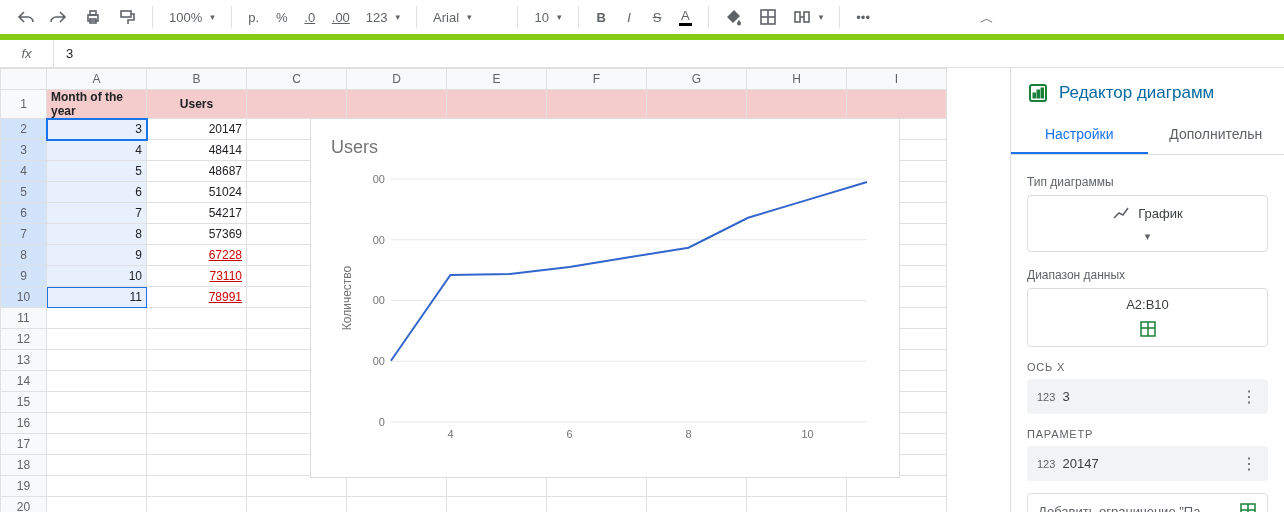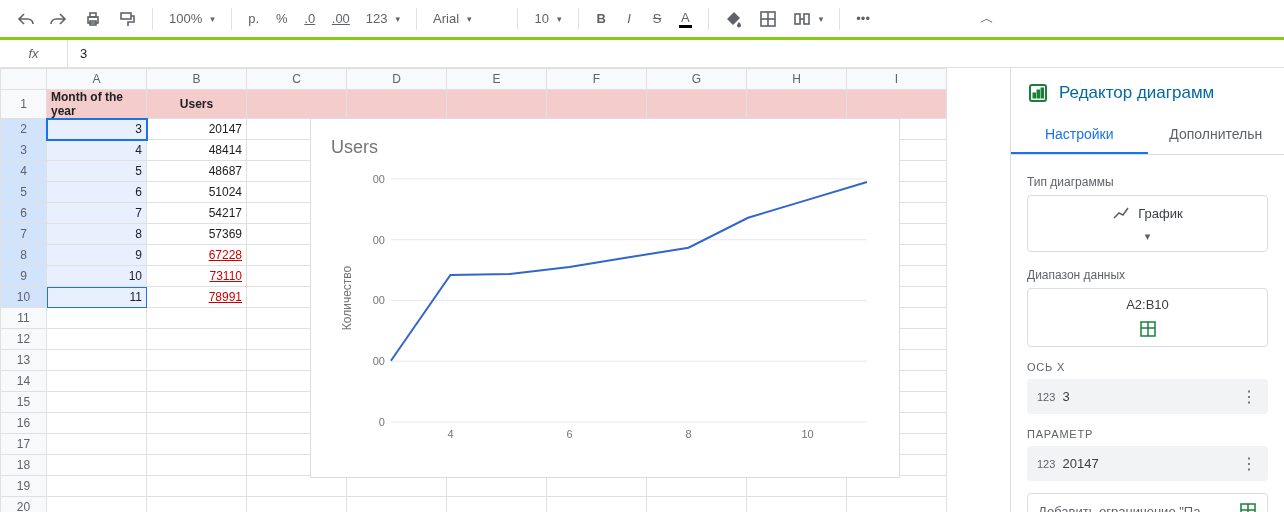--- a/index.html
+++ b/index.html
@@ -1,23 +1,23 @@
 <!DOCTYPE html>
 <html><head>
 <meta charset="utf-8">
 <style>
   * { box-sizing: border-box; margin: 0; padding: 0; }
   body { font-family: Arial, sans-serif; font-size: 13px; color: #202124; background:#fff; width:1284px; height:512px; overflow:hidden; position:relative;}
-  .toolbar { height:40px; display:flex; align-items:center; gap:4px; padding:0 10px; border-bottom:3px solid #84cc16; color:#5f6368;}
+  .toolbar { height:40px; display:flex; align-items:center; gap:4px; padding:0 10px; border-bottom:6px solid #84cc16; color:#5f6368;}
   .toolbar .sep { width:1px; height:22px; background:#e0e0e0; margin:0 6px;}
   .toolbar .tbtn { padding:4px 6px; border-radius:4px; display:flex; align-items:center; gap:4px; cursor:pointer; min-width:24px; justify-content:center;}
   .toolbar .drop::after{content:"▾"; font-size:9px; margin-left:4px; color:#5f6368;}
   .toolbar svg{width:18px;height:18px;stroke:#5f6368;fill:none;stroke-width:1.6;}
   .formula-bar{height:28px;display:flex;align-items:center;border-bottom:1px solid #e0e0e0;}
-  .fx-label{width:68px;text-align:center;font-style:italic;color:#5f6368;border-right:1px solid #e0e0e0;height:100%;display:flex;align-items:center;justify-content:center;}
+  .fx-label{width:54px;text-align:center;font-style:italic;color:#5f6368;border-right:1px solid #e0e0e0;height:100%;display:flex;align-items:center;justify-content:center;}
   .fx-value{padding-left:12px;font-size:13px;}
   .main{display:flex;height:444px;}
   .sheet-area{flex:1;position:relative;overflow:hidden;}
   .grid{position:absolute;left:0;top:0;border-collapse:collapse;}
   .grid th,.grid td{border:1px solid #e0e0e0;height:21px;font-size:12px;}
   .grid th{background:#f8f9fa;color:#5f6368;font-weight:normal;}
   .corner{width:46px;}
   .colh{width:100px;}
   .rowh{width:46px;background:#f8f9fa;text-align:center;color:#5f6368;}
   .grid td{padding:0 4px;text-align:right;}

